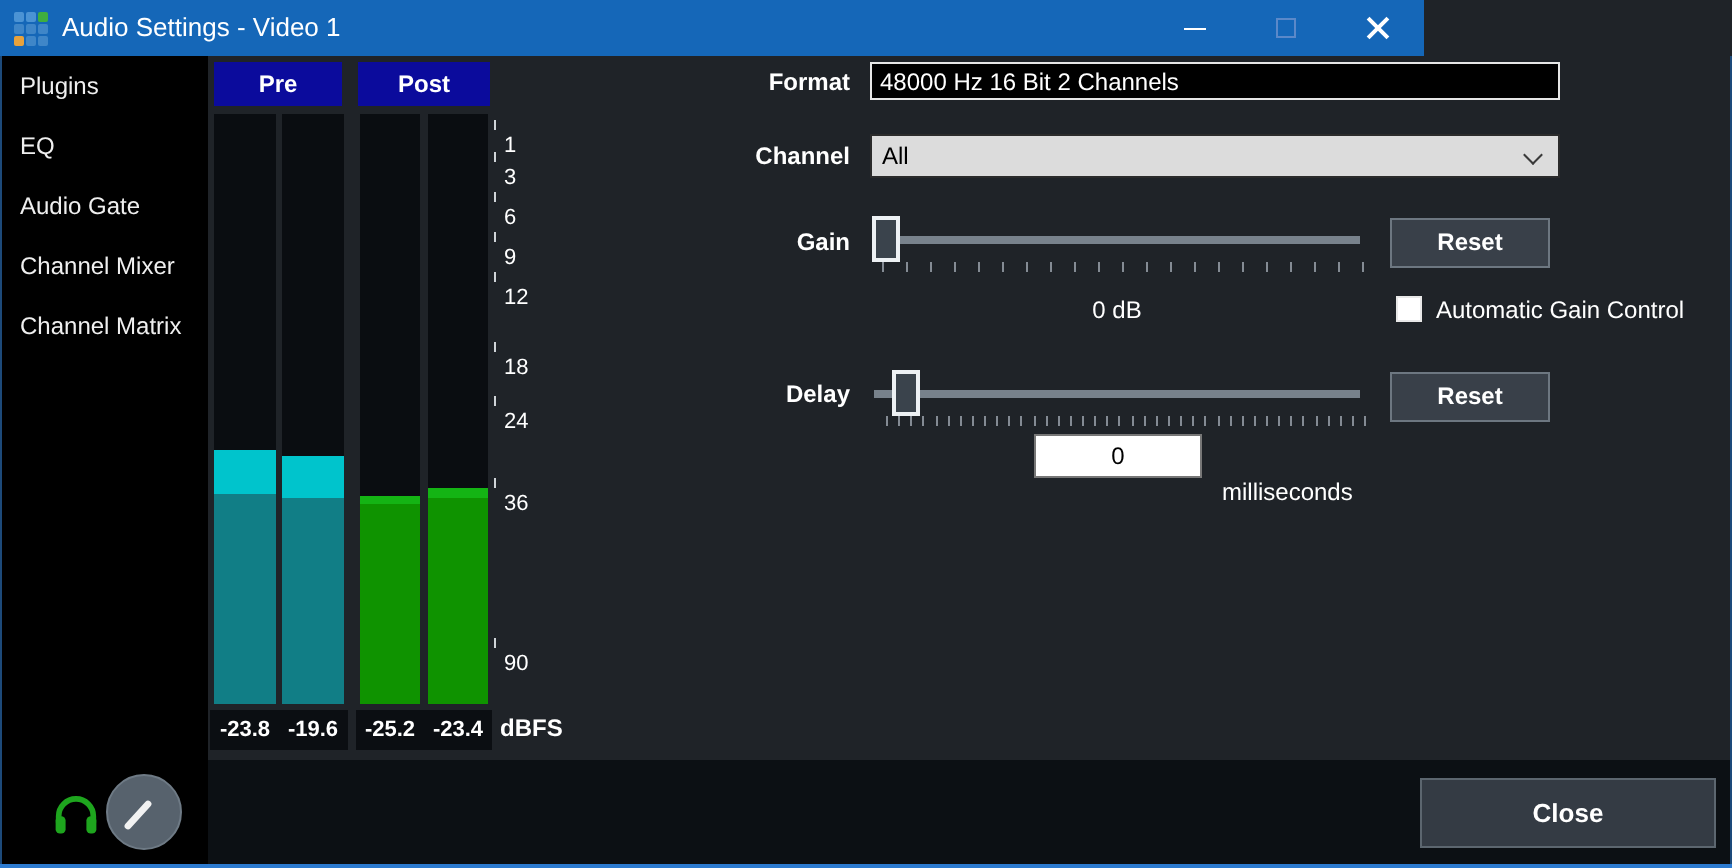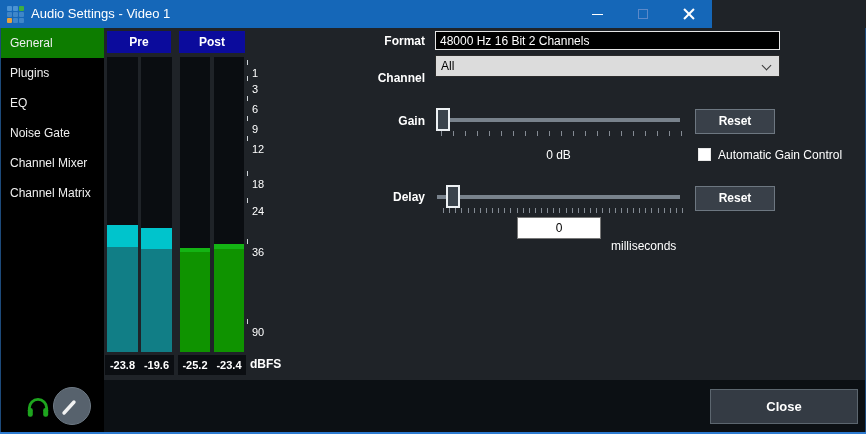--- a/index.html
+++ b/index.html
@@ -48,21 +48,21 @@
   .dbfs{position:absolute;left:250px;top:357px;color:#fff;font-size:12px;font-weight:bold;}
   .scale-layer{position:absolute;inset:0;pointer-events:none;}
   .scale-tick{position:absolute;left:247px;width:1px;height:5px;background:#cfd4d8;}
   .scale-num{position:absolute;left:252px;height:14px;line-height:14px;color:#fff;font-size:11px;}
 
   
   .f-label{position:absolute;left:325px;width:100px;text-align:right;color:#fff;
     font-size:12px;font-weight:bold;}
   .format-input{position:absolute;left:435px;top:31px;width:345px;height:19px;background:#000;
     border:1px solid #e6e6e6;color:#fff;font-size:12px;padding:0 4px;}
-  .select{position:absolute;left:435px;top:55px;width:345px;height:22px;background:#dcdcdc;
+  .select{position:absolute;left:435px;top:67px;width:345px;height:22px;background:#dcdcdc;
     border:1px solid #2b2b2b;color:#000;font-size:12px;line-height:20px;padding-left:5px;cursor:default;}
   .chevron{position:absolute;right:9px;top:6px;width:7px;height:7px;border-right:1.6px solid #3a3a3a;
     border-bottom:1.6px solid #3a3a3a;transform:rotate(45deg);}
   .track{position:absolute;left:437px;width:243px;height:4px;background:#78828c;}
   .thumb{position:absolute;width:14px;height:23px;background:#3a434c;border:2px solid #edf1f4;}
   .slider-tick{position:absolute;width:1px;height:5px;background:#848b94;}
   .reset-btn{position:absolute;left:695px;width:80px;height:25px;background:#394049;
     border:1px solid #6d7781;color:#fff;font-size:12px;font-weight:bold;text-align:center;line-height:23px;cursor:default;}
   .gain-value{position:absolute;left:437px;top:148px;width:243px;text-align:center;color:#fff;font-size:12px;}
   .checkbox{position:absolute;left:698px;top:148px;width:13px;height:13px;background:#fff;border:1px solid #e8e8e8;}
@@ -104,24 +104,23 @@
       </div>
     <div class="win-btn btn-close">
         <div class="close-glyph">
           <i></i>
           <i></i>
         </div>
       </div>
   </div>
 
   <div class="sidebar" id="sidebar">
-      <div class="side-item selected">General</div>
       <div class="side-item">Plugins</div>
       <div class="side-item">EQ</div>
-      <div class="side-item">Noise Gate</div>
+      <div class="side-item">Audio Gate</div>
       <div class="side-item">Channel Mixer</div>
       <div class="side-item">Channel Matrix</div>
     </div>
 
   <div class="footer"></div>
 
   <div class="meter-header hdr-pre">Pre</div>
   <div class="meter-header hdr-post">Post</div>
 
   <div class="meter-layer" id="meter-layer">

